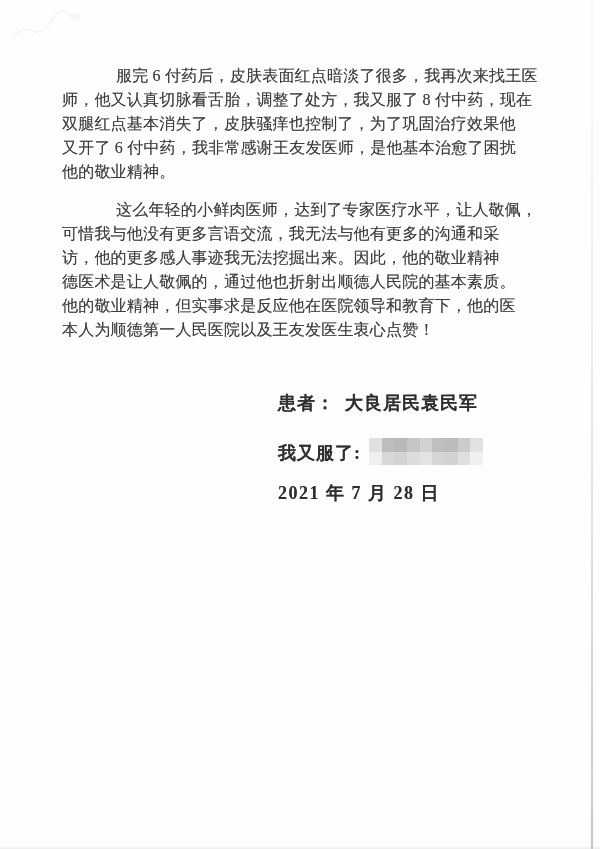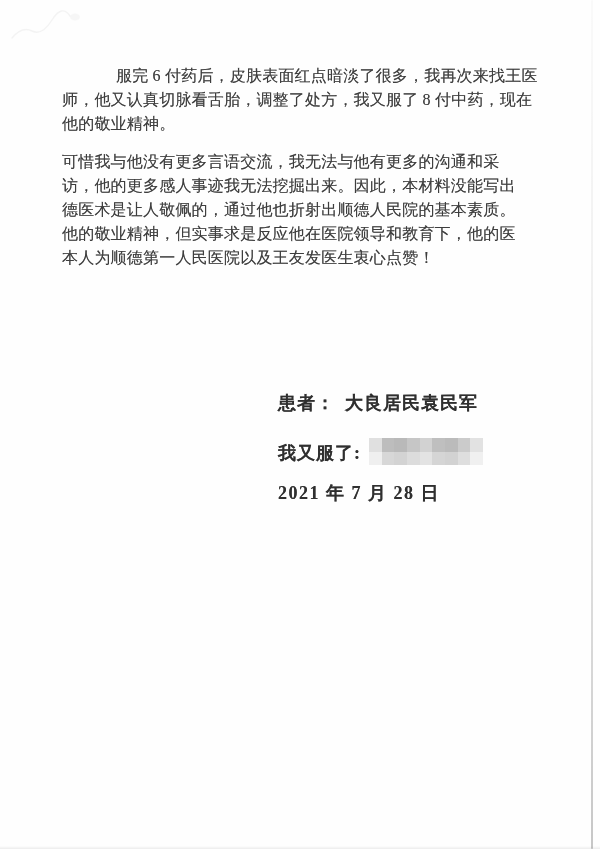--- a/index.html
+++ b/index.html
@@ -110,25 +110,28 @@
 
   <svg class="scribble" width="90" height="45" viewBox="0 0 90 45">
     <path d="M4 34 Q 14 22, 24 27 T 44 16 T 62 12" fill="none" stroke="#b9b9b9" stroke-width="1.4" stroke-linecap="round" opacity="0.35"></path>
     <ellipse cx="67" cy="13" rx="5" ry="3.5" fill="#c9c9c9" opacity="0.3"></ellipse>
   </svg>
 
   <div class="letter-body">
     <div class="para">
       <div class="tline indent">服完 6 付药后，皮肤表面红点暗淡了很多，我再次来找王医</div>
       <div class="tline">师，他又认真切脉看舌胎，调整了处方，我又服了 8 付中药，现在</div>
+      <div class="tline">双腿红点基本消失了，皮肤骚痒也控制了，为了巩固治疗效果他</div>
+      <div class="tline">又开了 6 付中药，我非常感谢王友发医师，是他基本治愈了困扰</div>
       <div class="tline">他的敬业精神。</div>
     </div>
     <div class="para">
+      <div class="tline indent">这么年轻的小鲜肉医师，达到了专家医疗水平，让人敬佩，</div>
       <div class="tline">可惜我与他没有更多言语交流，我无法与他有更多的沟通和采</div>
-      <div class="tline">访，他的更多感人事迹我无法挖掘出来。因此，本材料没能写出</div>
+      <div class="tline">访，他的更多感人事迹我无法挖掘出来。因此，他的敬业精神</div>
       <div class="tline">德医术是让人敬佩的，通过他也折射出顺德人民院的基本素质。</div>
       <div class="tline">他的敬业精神，但实事求是反应他在医院领导和教育下，他的医</div>
       <div class="tline">本人为顺德第一人民医院以及王友发医生衷心点赞！</div>
     </div>
   </div>
 
   <div class="signature">
     <div class="sig-row patient">
       <span>患者：</span><span class="sig-gap"></span><span>大良居民袁民军</span>
     </div>

